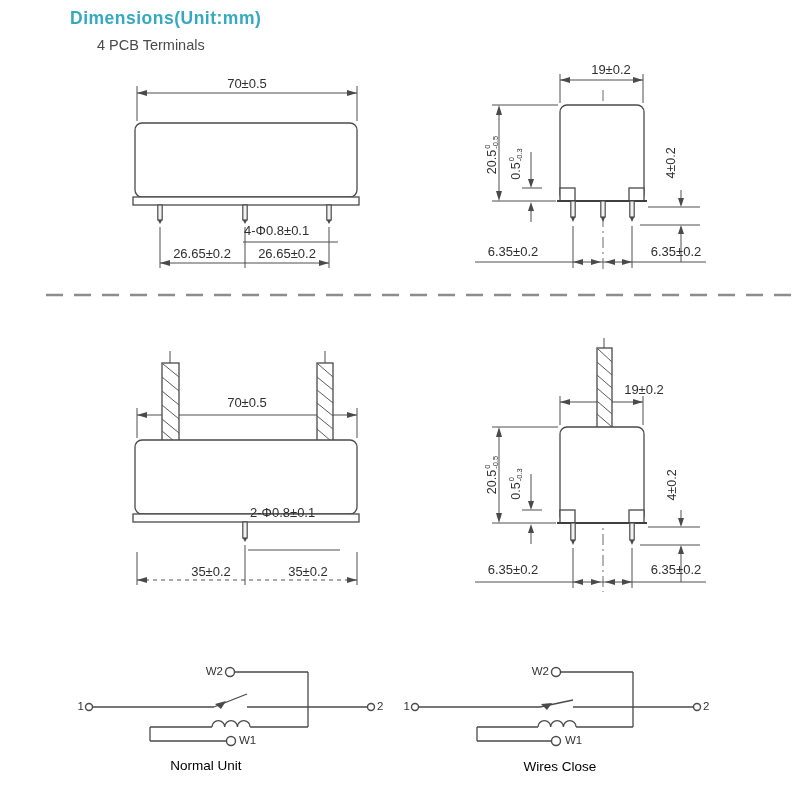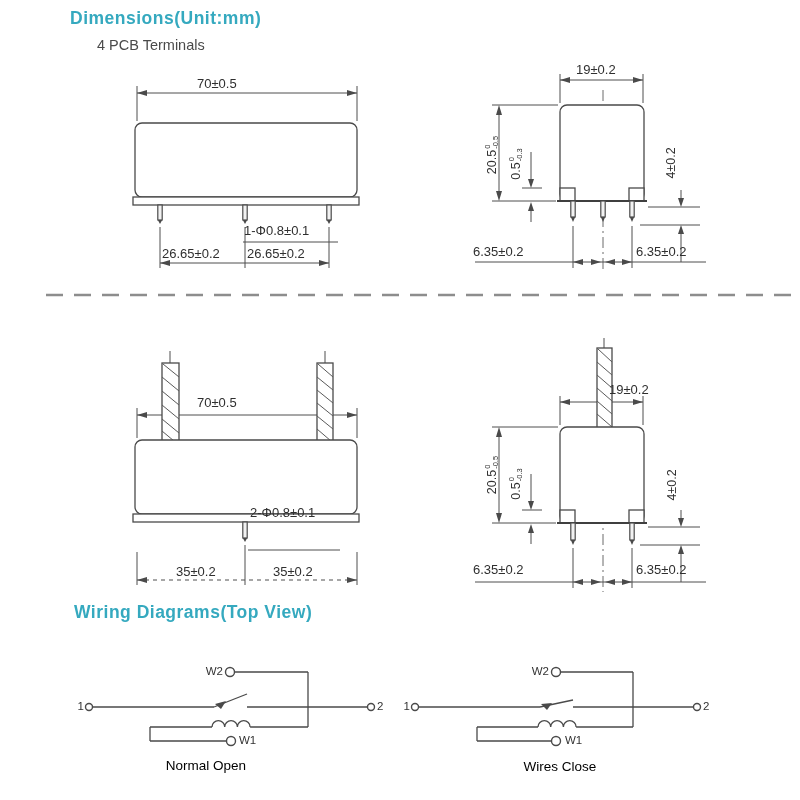--- a/index.html
+++ b/index.html
@@ -14,21 +14,21 @@
   .dotln{stroke:#4f4f4f;stroke-width:1;fill:none;stroke-dasharray:4 4;}
   .sep{stroke:#8d8d8d;stroke-width:2.4;fill:none;stroke-dasharray:17 11;}
   .pin{fill:#f2f2f2;stroke:#4a4a4a;stroke-width:1.2;}
   .pint{fill:#4a4a4a;stroke:none;}
   .wire{fill:#ffffff;stroke:#4a4a4a;stroke-width:1.3;}
   .hatch{stroke:#5a5a5a;stroke-width:1;fill:none;}
   .coil{stroke:#4a4a4a;stroke-width:1.3;fill:none;}
   .term{fill:#ffffff;stroke:#4a4a4a;stroke-width:1.4;}
 
   .txt{position:absolute;font-size:13px;line-height:1.1;white-space:nowrap;}
-  .ctr{text-align:left;}
+  .ctr{text-align:center;}
   .title{position:absolute;font-size:17.5px;font-weight:bold;letter-spacing:.5px;color:#35a9bf;white-space:nowrap;}
   .seclabel{position:absolute;font-size:14.5px;color:#4a4a4a;white-space:nowrap;}
   .vdim{position:absolute;display:flex;align-items:center;gap:1px;white-space:nowrap;
         font-size:12.5px;transform:translate(-50%,-50%) rotate(-90deg);}
   .vdim .tol,.htol{display:inline-flex;flex-direction:column;justify-content:center;
         font-size:7.5px;line-height:1.05;}
   .vdim em{font-style:normal;}
   .wlabel{position:absolute;font-size:11.5px;color:#333;white-space:nowrap;}
   .caption{position:absolute;font-size:13.5px;color:#000;text-align:center;white-space:nowrap;}
 </style>
@@ -181,21 +181,21 @@
     <path class="coil" d="M538 727 a6.35 6.35 0 0 1 12.7 0 a6.35 6.35 0 0 1 12.7 0 a6.35 6.35 0 0 1 12.7 0"></path>
     <path class="coil" d="M538 727 H477 M477 727 V741 M477 741 H552 M576.1 727 H633"></path>
     <circle class="term" cx="556" cy="741" r="4.5"></circle>
   </g>
 </svg>
 
 <div class="title" style="left:70px;top:8px">Dimensions(Unit:mm)</div>
 <div class="seclabel" style="left:97px;top:37px">4 PCB Terminals</div>
 
 <div class="txt ctr" style="left:197px;top:77px;width:100px">70±0.5</div>
-<div class="txt" style="left:244px;top:224px">1-Φ0.8±0.1</div>
+<div class="txt" style="left:244px;top:224px">4-Φ0.8±0.1</div>
 <div class="txt ctr" style="left:162px;top:247px;width:80px">26.65±0.2</div>
 <div class="txt ctr" style="left:247px;top:247px;width:80px">26.65±0.2</div>
 
 <div class="txt ctr" style="left:576px;top:63px;width:70px">19±0.2</div>
 <div class="vdim" style="left:492px;top:155px">
   <span>20.5</span>
   <span class="tol">
         <em>0</em>
         <em>-0.5</em>
       </span>
@@ -233,27 +233,26 @@
         <em>0</em>
         <em>-0.3</em>
       </span>
 </div>
 <div class="vdim" style="left:672px;top:485px">
   <span>4±0.2</span>
 </div>
 <div class="txt ctr" style="left:473px;top:563px;width:80px">6.35±0.2</div>
 <div class="txt ctr" style="left:636px;top:563px;width:80px">6.35±0.2</div>
 
-<div class="title" style="left:74px;top:602px">Wiring Diagrams(Top View)</div>
 
 <div class="wlabel" style="left:193px;top:665px;width:30px;text-align:right">W2</div>
 <div class="wlabel" style="left:72px;top:700px;width:12px;text-align:right">1</div>
 <div class="wlabel" style="left:377px;top:700px">2</div>
 <div class="wlabel" style="left:239px;top:734px">W1</div>
-<div class="caption" style="left:146px;top:758px;width:120px">Normal Open</div>
+<div class="caption" style="left:146px;top:758px;width:120px">Normal Unit</div>
 
 <div class="wlabel" style="left:519px;top:665px;width:30px;text-align:right">W2</div>
 <div class="wlabel" style="left:398px;top:700px;width:12px;text-align:right">1</div>
 <div class="wlabel" style="left:703px;top:700px">2</div>
 <div class="wlabel" style="left:565px;top:734px">W1</div>
 <div class="caption" style="left:495px;top:759px;width:130px">Wires Close</div>
 
 </div>
 
 </body></html>

